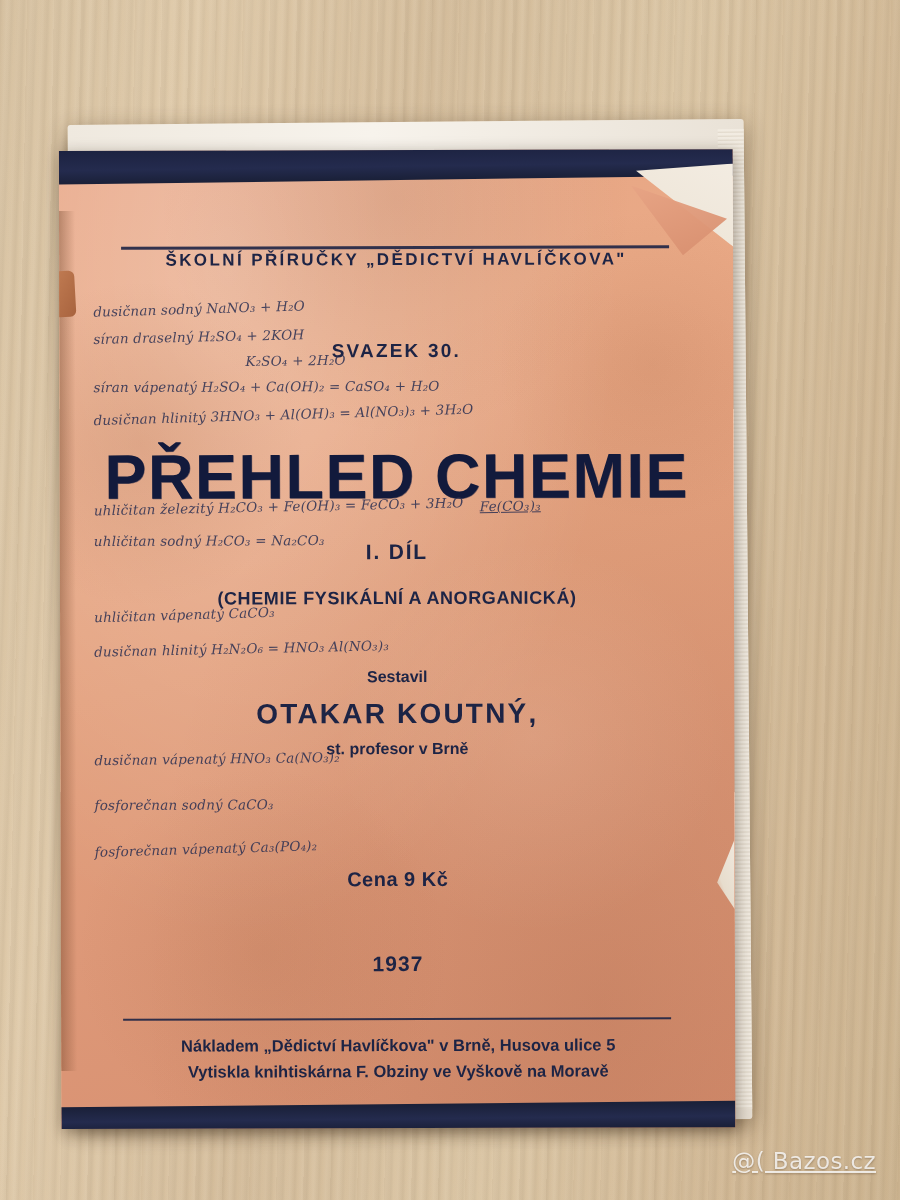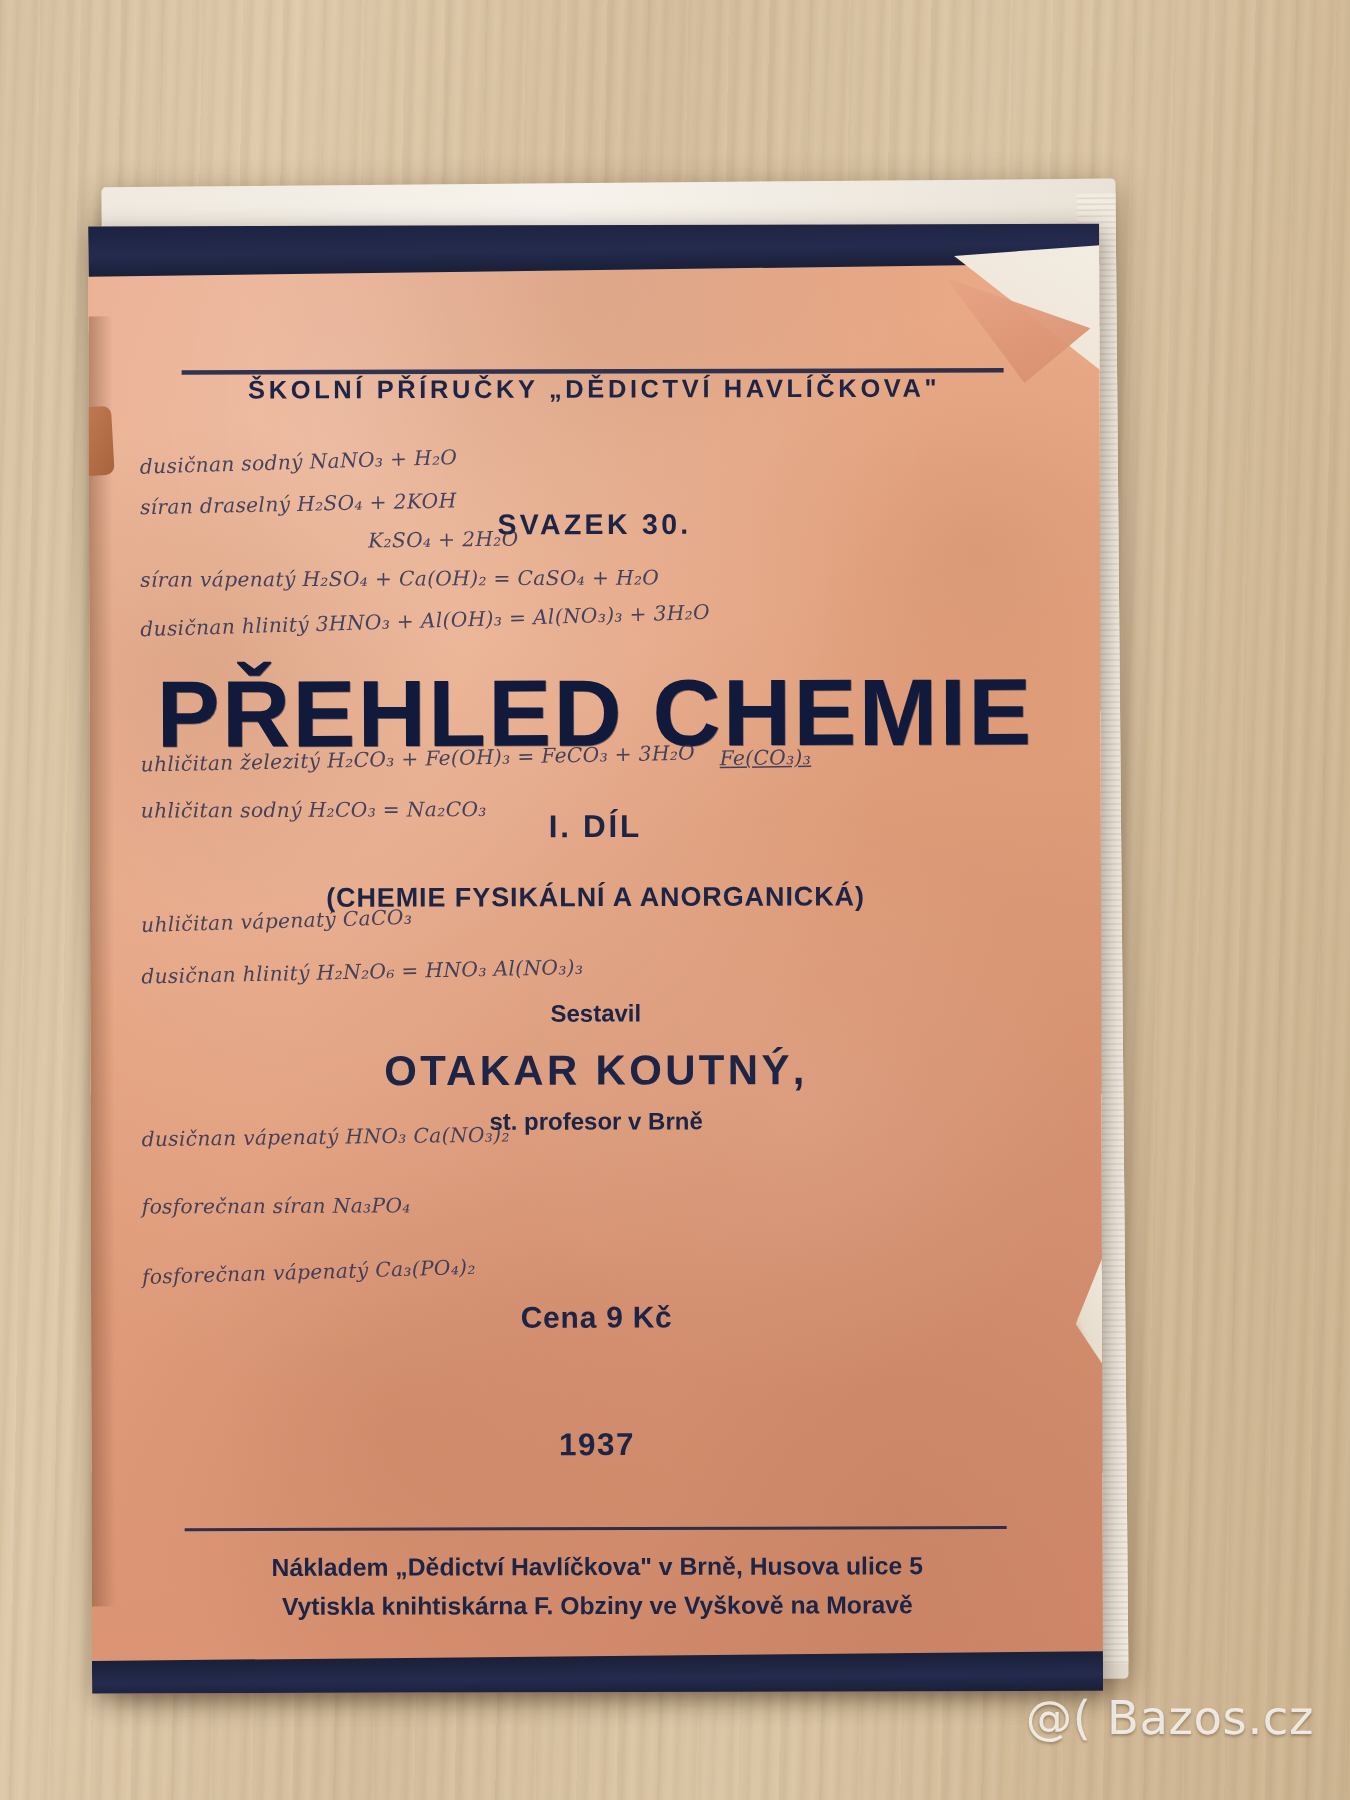--- a/index.html
+++ b/index.html
@@ -280,26 +280,27 @@
     white-space: nowrap;
     opacity: 0.85;
     letter-spacing: 0.2px;
     text-align: left;
   }
 
   
   .watermark {
     position: absolute;
     right: 24px;
-    bottom: 36px;
-    font-size: 31px;
+    bottom: 26px;
+    font-size: 23px;
     color: rgba(250,250,250,0.82);
     letter-spacing: 0.4px;
     text-shadow: 0 1px 2px rgba(80,55,30,0.4);
     font-family: "DejaVu Sans", sans-serif;
+    text-decoration: underline;
   }
 </style>
 </head>
 <body>
 
 <div class="photo">
   <div class="wood-grain"></div>
 
   <div class="book">
     <div class="pages">
@@ -339,20 +340,20 @@
           <div class="hand" style="left: 34px; top: 178px; transform: rotate(-1.1deg);">síran draselný  H₂SO₄ + 2KOH</div>
           <div class="hand boxed" style="left: 186px; top: 202px; transform: rotate(-0.6deg);">K₂SO₄ + 2H₂O</div>
           <div class="hand" style="left: 34px; top: 228px; transform: rotate(-0.1deg);">síran vápenatý  H₂SO₄ + Ca(OH)₂ = CaSO₄ + H₂O</div>
           <div class="hand" style="left: 34px; top: 256px; transform: rotate(-1.6deg);">dusičnan hlinitý  3HNO₃ + Al(OH)₃ = Al(NO₃)₃ + 3H₂O</div>
           <div class="hand" style="left: 34px; top: 348px; transform: rotate(-1.1deg);">uhličitan železitý  H₂CO₃ + Fe(OH)₃ = FeCO₃ + 3H₂O</div>
           <div class="hand underl" style="left: 420px; top: 348px; transform: rotate(-0.6deg); text-decoration: underline;">Fe(CO₃)₃</div>
           <div class="hand" style="left: 34px; top: 382px; transform: rotate(-0.1deg);">uhličitan sodný  H₂CO₃ = Na₂CO₃</div>
           <div class="hand" style="left: 34px; top: 456px; transform: rotate(-1.6deg);">uhličitan vápenatý  CaCO₃</div>
           <div class="hand" style="left: 34px; top: 490px; transform: rotate(-1.1deg);">dusičnan hlinitý  H₂N₂O₆ = HNO₃   Al(NO₃)₃</div>
           <div class="hand" style="left: 34px; top: 600px; transform: rotate(-0.6deg);">dusičnan vápenatý  HNO₃   Ca(NO₃)₂</div>
-          <div class="hand" style="left: 34px; top: 646px; transform: rotate(-0.1deg);">fosforečnan síran  Na₃PO₄</div>
+          <div class="hand" style="left: 34px; top: 646px; transform: rotate(-0.1deg);">fosforečnan sodný  CaCO₃</div>
           <div class="hand" style="left: 34px; top: 690px; transform: rotate(-1.6deg);">fosforečnan vápenatý  Ca₃(PO₄)₂</div>
         </div>
     </div>
   </div>
 
   <div class="watermark">@( Bazos.cz</div>
 </div>
 
 </body></html>

